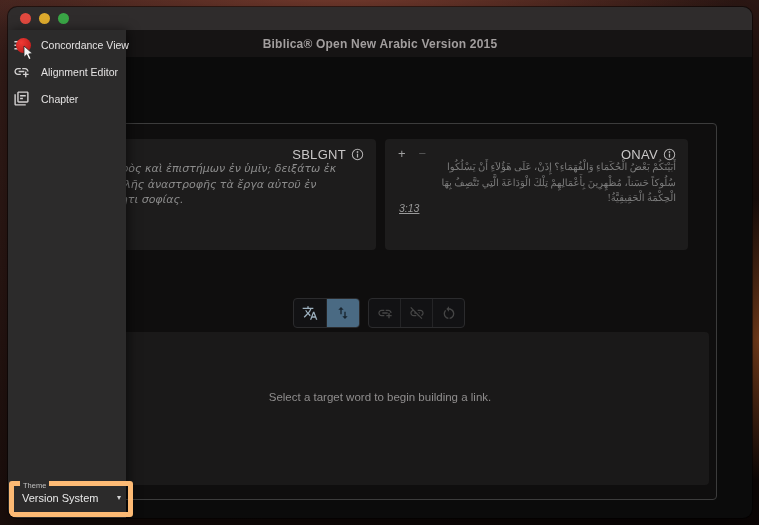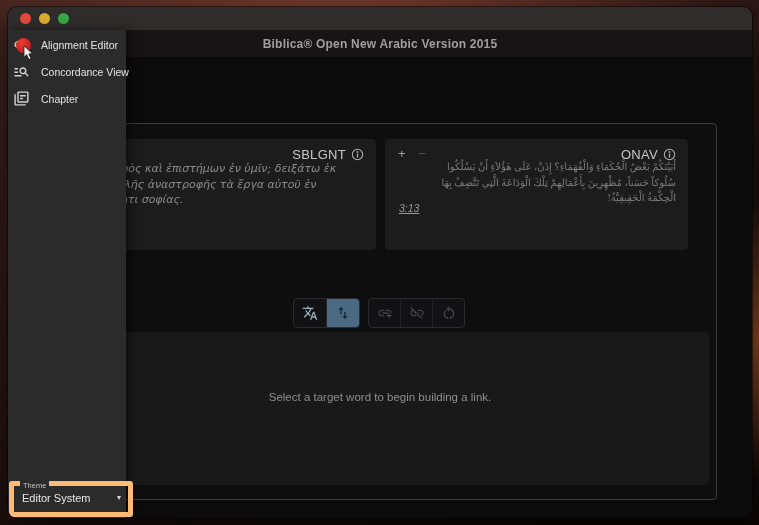--- a/index.html
+++ b/index.html
@@ -209,46 +209,46 @@
     <div class="link-builder">
       <p class="link-hint">Select a target word to begin building a link.</p>
     </div>
   </div>
 
   <aside class="drawer">
     <div class="menu">
       <div class="menu-item">
         <span class="menu-icon">
           <svg width="17" height="17" viewBox="0 0 24 24" fill="currentColor">
-              <path d="M8 11h8v2H8zm12.1 1H22c0-2.76-2.24-5-5-5h-4v1.9h4c1.71 0 3.1 1.39 3.1 3.1zM3.9 12c0-1.71 1.39-3.1 3.1-3.1h4V7H7c-2.76 0-5 2.24-5 5s2.24 5 5 5h4v-1.9H7c-1.71 0-3.1-1.39-3.1-3.1zM19 12h-2v3h-3v2h3v3h2v-3h3v-2h-3z"></path>
-            </svg>
-        </span>
-        <span class="menu-label">Alignment Editor</span>
+              <path d="M7 9H2V7h5v2zm0 3H2v2h5v-2zm13.59 7l-3.83-3.83c-.8.52-1.74.83-2.76.83-2.76 0-5-2.24-5-5s2.24-5 5-5 5 2.24 5 5c0 1.02-.31 1.96-.83 2.75L22 17.59 20.59 19zM17 11c0-1.65-1.35-3-3-3s-3 1.35-3 3 1.35 3 3 3 3-1.35 3-3zM2 19h10v-2H2v2z"></path>
+            </svg>
+        </span>
+        <span class="menu-label">Concordance View</span>
       </div>
       <div class="menu-item">
         <span class="menu-icon">
           <svg width="17" height="17" viewBox="0 0 24 24" fill="currentColor">
-              <path d="M7 9H2V7h5v2zm0 3H2v2h5v-2zm13.59 7l-3.83-3.83c-.8.52-1.74.83-2.76.83-2.76 0-5-2.24-5-5s2.24-5 5-5 5 2.24 5 5c0 1.02-.31 1.96-.83 2.75L22 17.59 20.59 19zM17 11c0-1.65-1.35-3-3-3s-3 1.35-3 3 1.35 3 3 3 3-1.35 3-3zM2 19h10v-2H2v2z"></path>
-            </svg>
-        </span>
-        <span class="menu-label">Concordance View</span>
+              <path d="M8 11h8v2H8zm12.1 1H22c0-2.76-2.24-5-5-5h-4v1.9h4c1.71 0 3.1 1.39 3.1 3.1zM3.9 12c0-1.71 1.39-3.1 3.1-3.1h4V7H7c-2.76 0-5 2.24-5 5s2.24 5 5 5h4v-1.9H7c-1.71 0-3.1-1.39-3.1-3.1zM19 12h-2v3h-3v2h3v3h2v-3h3v-2h-3z"></path>
+            </svg>
+        </span>
+        <span class="menu-label">Alignment Editor</span>
       </div>
       <div class="menu-item">
         <span class="menu-icon">
           <svg width="17" height="17" viewBox="0 0 24 24" fill="currentColor">
               <path d="M4 6H2v14c0 1.1.9 2 2 2h14v-2H4V6zm16-4H8c-1.1 0-2 .9-2 2v12c0 1.1.9 2 2 2h12c1.1 0 2-.9 2-2V4c0-1.1-.9-2-2-2zm0 14H8V4h12v12zm-2-9h-8v2h8V7zm-4 4h-4v2h4v-2z"></path>
             </svg>
         </span>
         <span class="menu-label">Chapter</span>
       </div>
     </div>
 
     <div class="theme-select">
       <span class="theme-label">Theme</span>
-      <span class="theme-value">Editor System</span>
+      <span class="theme-value">Version System</span>
       <span class="theme-caret">▾</span>
     </div>
   </aside>
 
   <div class="rec-dot"></div>
   <div class="cursor">
     <svg width="11" height="16" viewBox="0 0 11 16">
         <path d="M1 1 L1 12.2 L3.7 9.7 L5.9 14.6 L8 13.6 L5.8 8.9 L9.5 8.6 Z" fill="#f4f4f4" stroke="#222" stroke-width="0.8"></path>
       </svg>
   </div>

